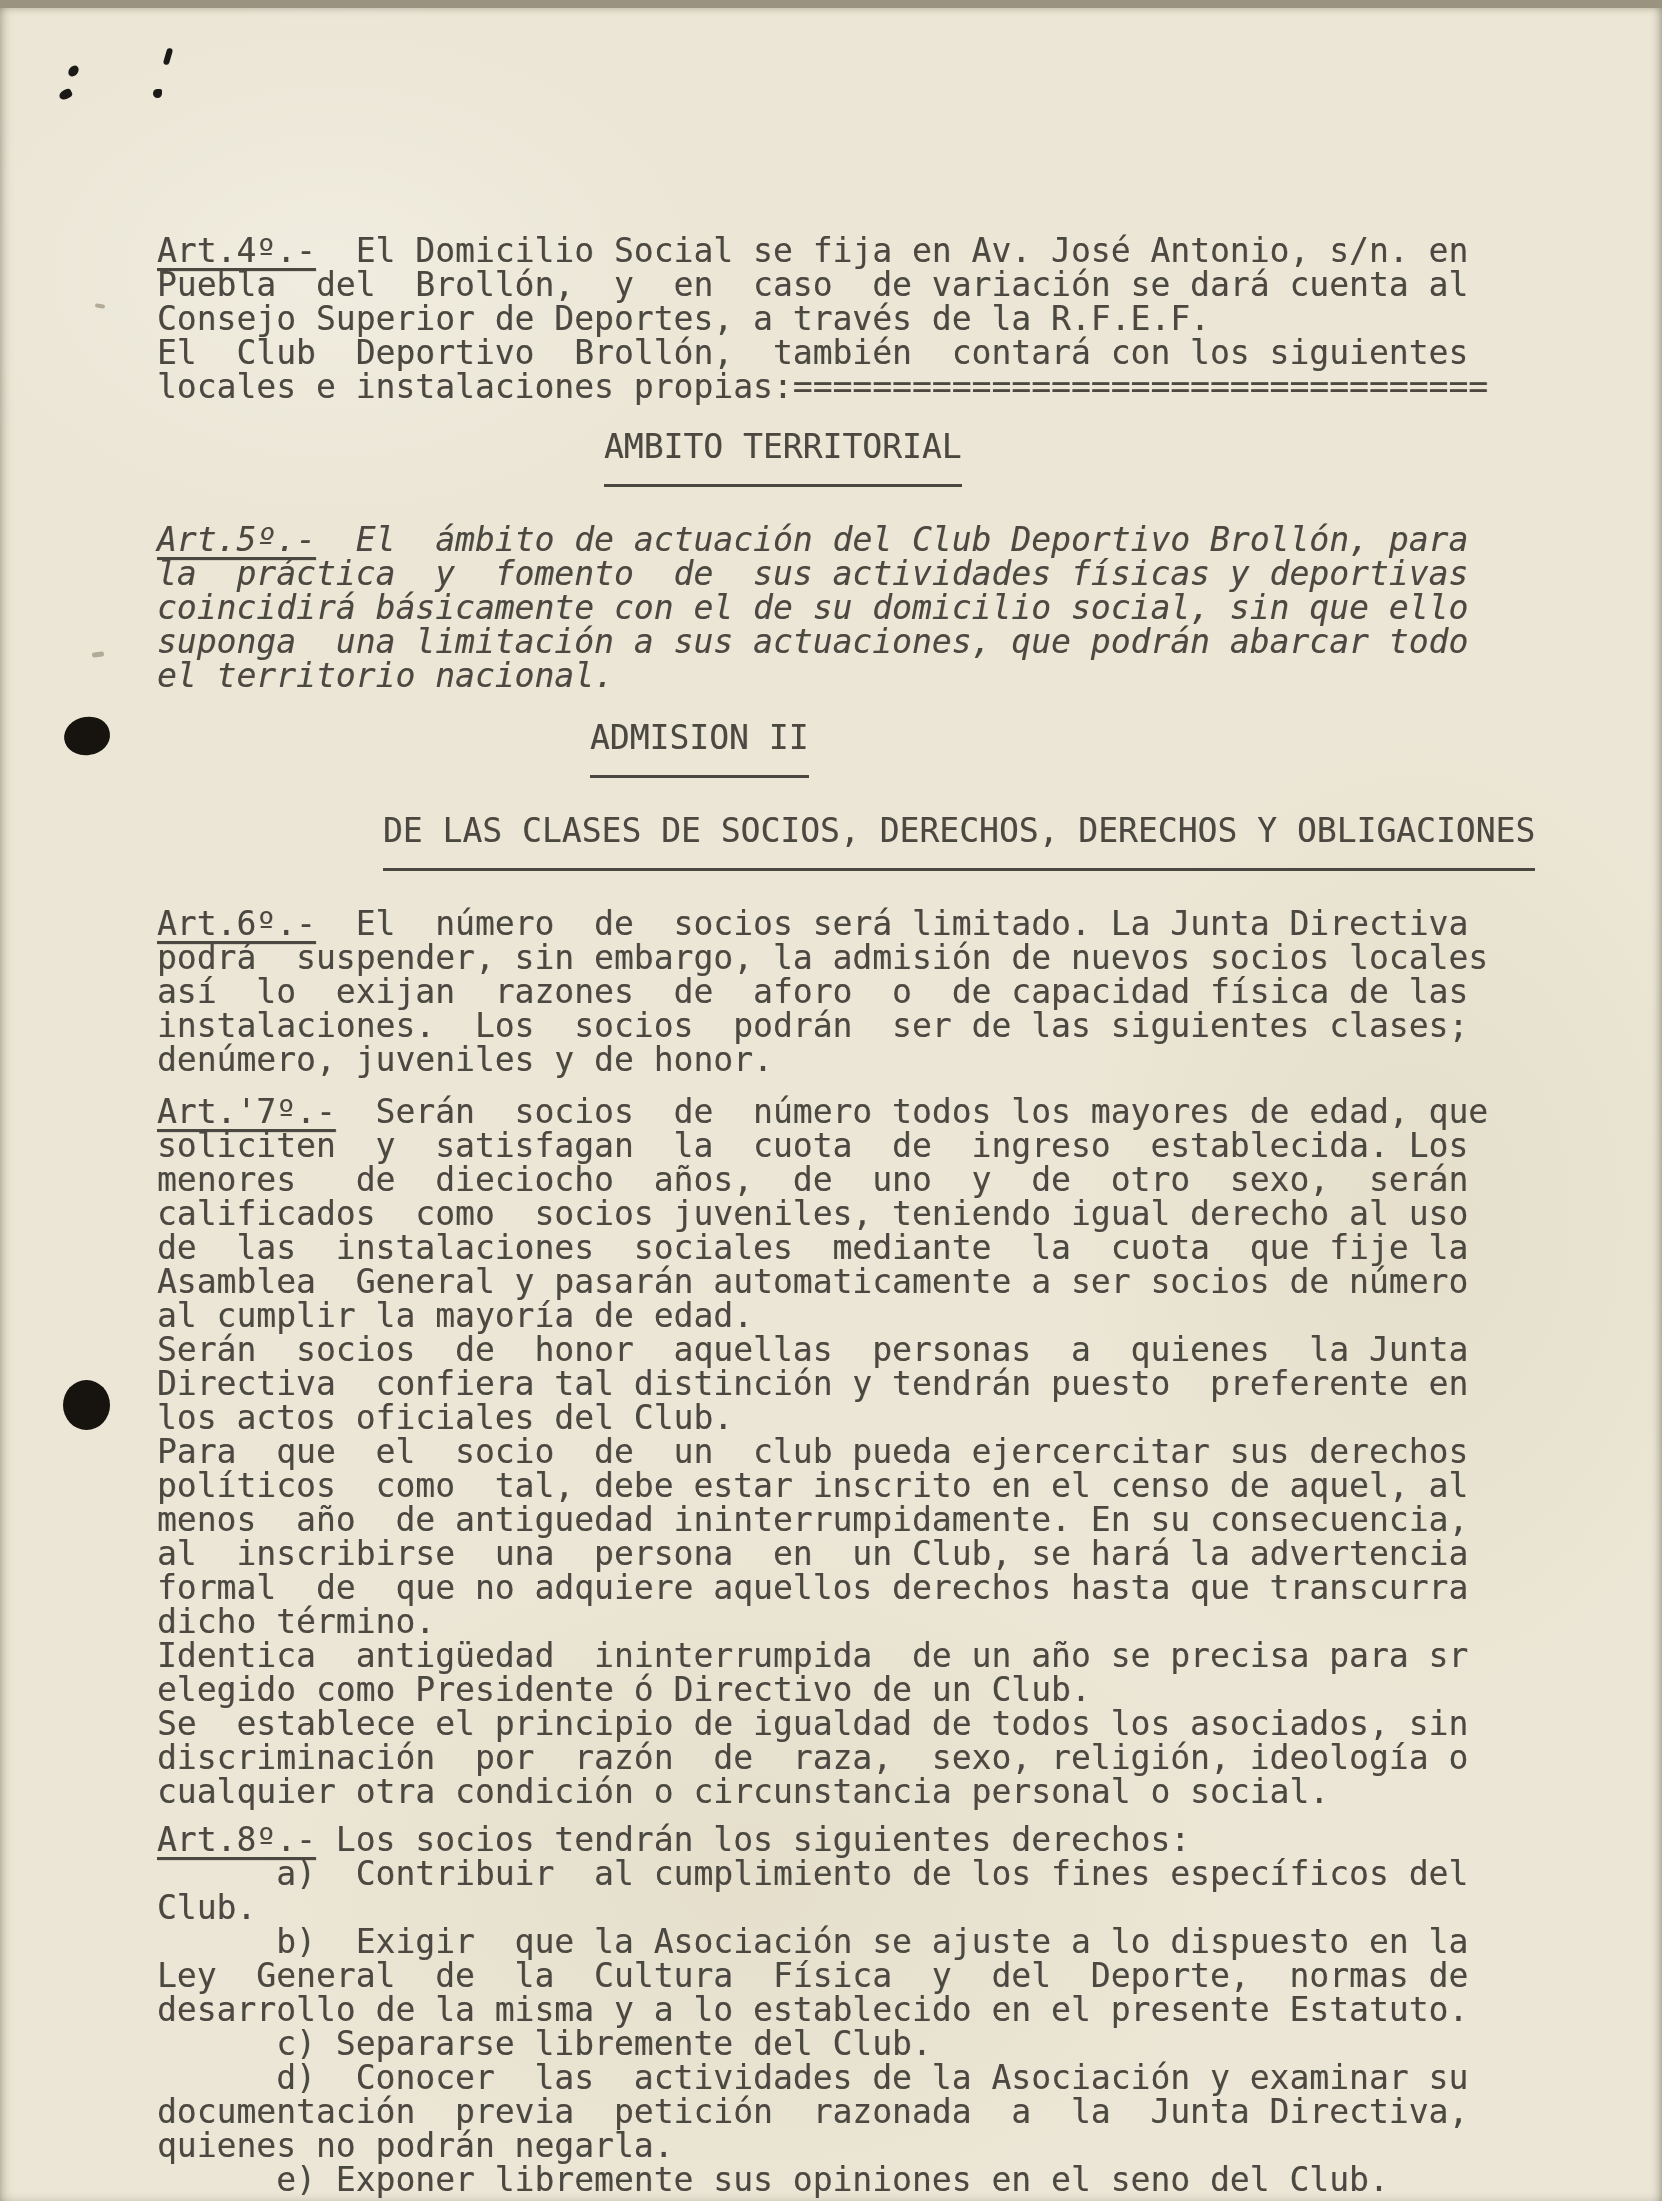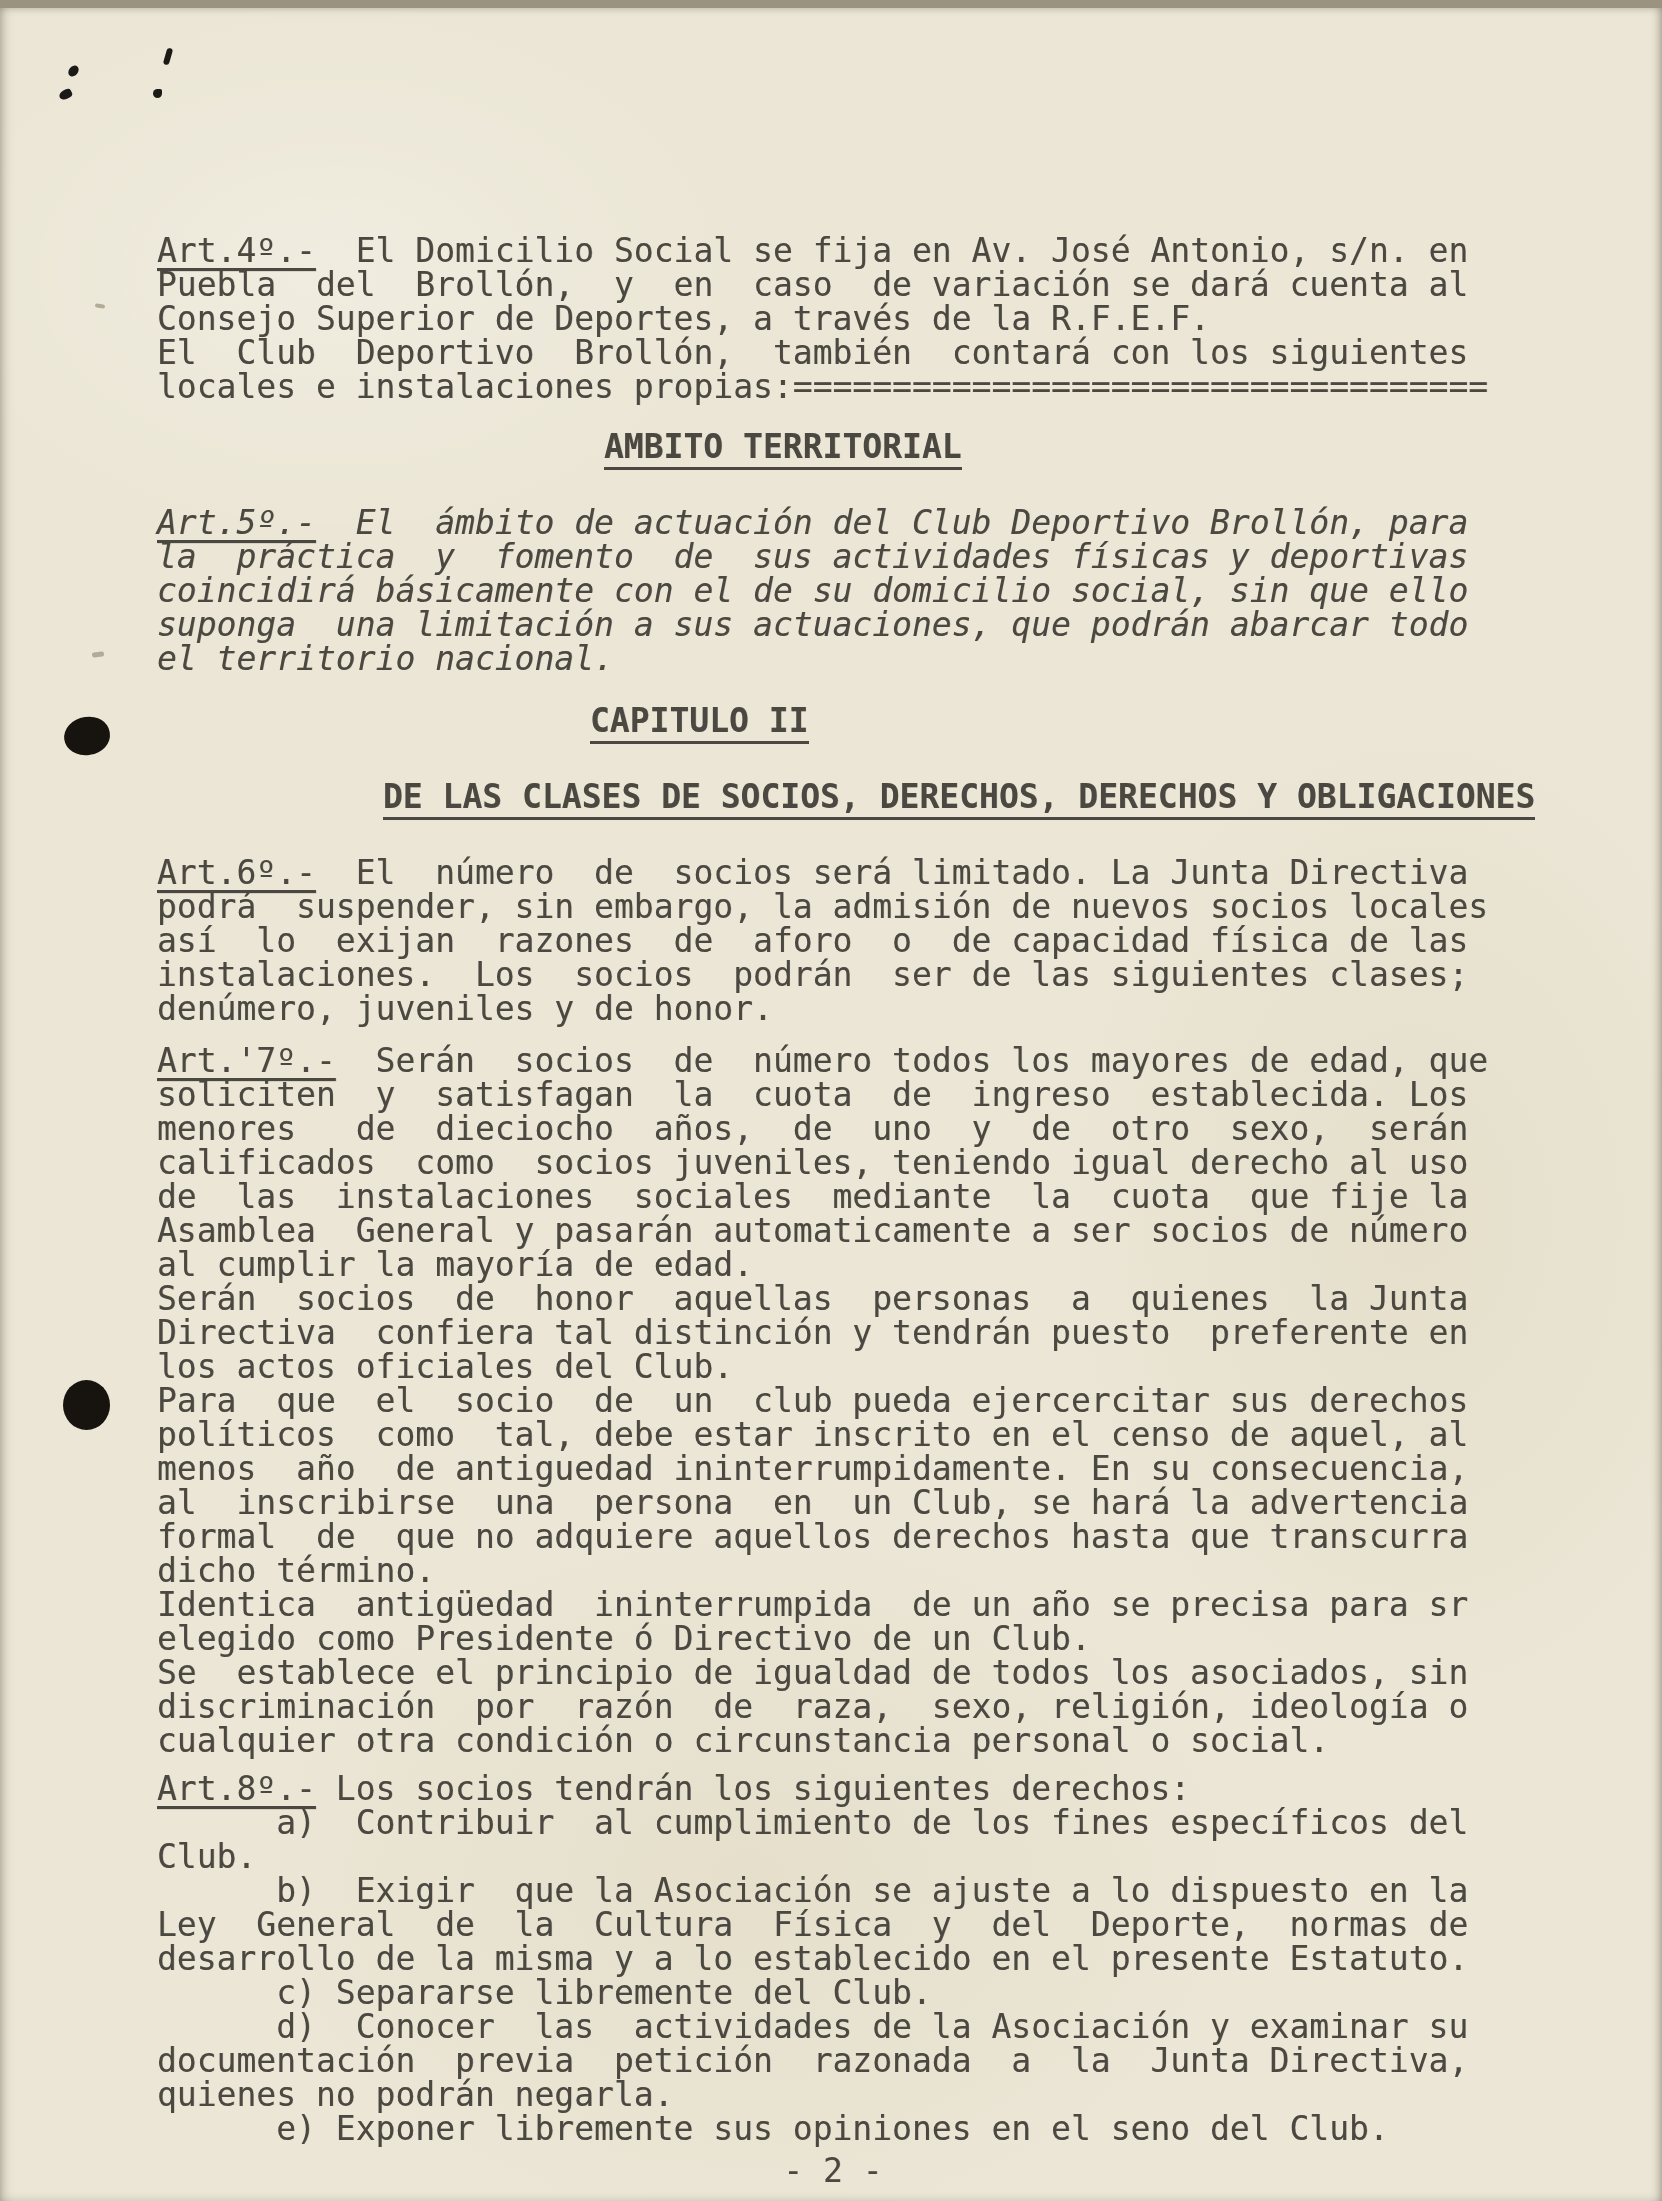--- a/index.html
+++ b/index.html
@@ -51,24 +51,24 @@
   .p-art5 { margin-bottom: 28px; font-style: italic; }
   .p-art6 { margin-bottom: 18px; }
   .p-art7 { margin-bottom: 14px; }
   .p-art8 { margin-bottom: 8px; }
 
   .head {
     display: table;
     margin: 0;
     font-size: 33px;
     line-height: 34px;
-    font-weight: bold;
+    font-weight: normal;
     white-space: pre;
     border-bottom: 3px solid #4a4840;
-    padding-bottom: 3px;
+    padding-bottom: 20px;
     text-shadow: 0.4px 0.4px 0.6px rgba(74,72,64,0.35);
   }
   .h-ambito   { margin-left: 447px; margin-bottom: 36px; }
   .h-capitulo { margin-left: 433px; margin-bottom: 36px; }
   .h-clases   { margin-left: 226px; margin-bottom: 36px; }
 
   .footer {
     font-size: 33px;
     line-height: 34px;
     text-align: center;
@@ -119,21 +119,21 @@
 locales e instalaciones propias:===================================</span></p>
 
     <h2 class="head h-ambito">AMBITO TERRITORIAL</h2>
 
     <p class="para p-art5"><span class="artlabel">Art.5º.-</span><span>  El  ámbito de actuación del Club Deportivo Brollón, para
 la  práctica  y  fomento  de  sus actividades físicas y deportivas
 coincidirá básicamente con el de su domicilio social, sin que ello
 suponga  una limitación a sus actuaciones, que podrán abarcar todo
 el territorio nacional.</span></p>
 
-    <h2 class="head h-capitulo">CAPITULO II</h2>
+    <h2 class="head h-capitulo">ADMISION II</h2>
 
     <h2 class="head h-clases">DE LAS CLASES DE SOCIOS, DERECHOS, DERECHOS Y OBLIGACIONES</h2>
 
     <p class="para p-art6"><span class="artlabel">Art.6º.-</span><span>  El  número  de  socios será limitado. La Junta Directiva
 podrá  suspender, sin embargo, la admisión de nuevos socios locales
 así  lo  exijan  razones  de  aforo  o  de capacidad física de las
 instalaciones.  Los  socios  podrán  ser de las siguientes clases;
 denúmero, juveniles y de honor.</span></p>
 
     <p class="para p-art7"><span class="artlabel">Art.'7º.-</span><span>  Serán  socios  de  número todos los mayores de edad, que

